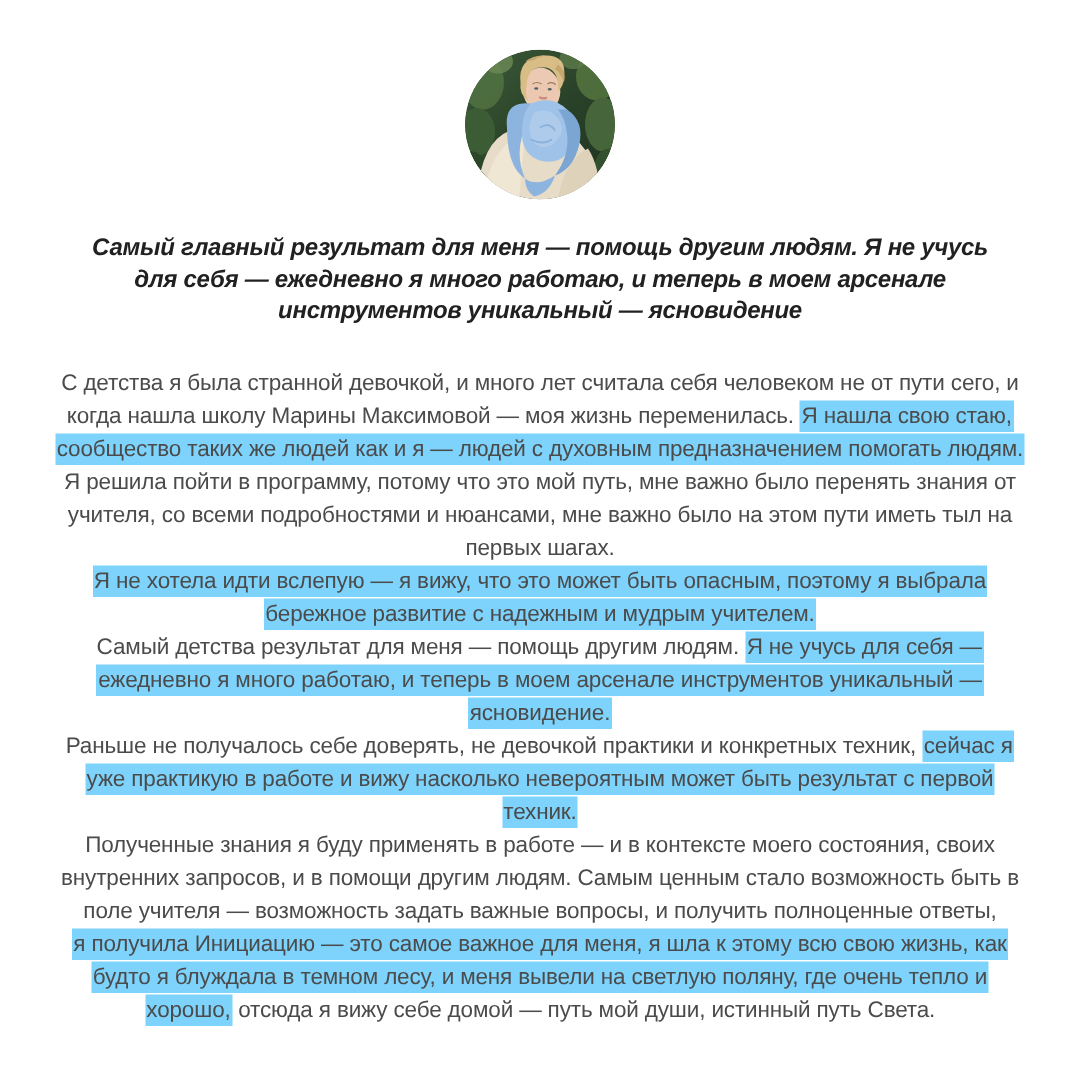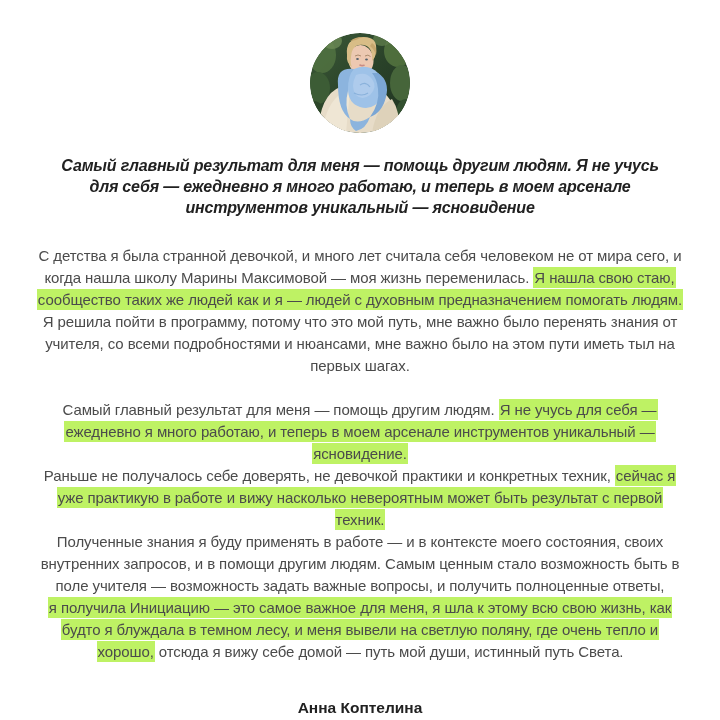--- a/index.html
+++ b/index.html
@@ -39,21 +39,21 @@
   .quote-body {
     width: 656px;
     margin: 27px auto 0 auto;
     font-size: 15px;
     line-height: 22px;
     letter-spacing: -0.1px;
     color: #4b4b4b;
     text-align: center;
   }
   .hl {
-    background: #bef264;
+    background: #7dd3fc;
     padding: 2px 1px;
     box-decoration-break: clone;
     -webkit-box-decoration-break: clone;
   }
   .author-name {
     margin: 36px auto 0 auto;
     font-size: 15.5px;
     font-weight: 700;
     color: #212121;
     text-align: center;
@@ -116,26 +116,27 @@
         <path d="M40 86 Q48 92 60 84 Q56 96 46 98 Q40 94 40 86 Z" fill="#8cb4de"></path>
         <path d="M50 52 Q56 48 60 54" stroke="#7ba6d4" stroke-width="1.2" fill="none" opacity="0.7"></path>
         <path d="M44 60 Q52 64 58 60" stroke="#7ba6d4" stroke-width="1.2" fill="none" opacity="0.7"></path>
       </g>
     </svg>
   </div>
 
   <div class="quote-heading">Самый главный результат для меня — помощь другим людям. Я не учусь для себя — ежедневно я много работаю, и теперь в моем арсенале инструментов уникальный — ясновидение</div>
 
   <div class="quote-body">
-    <span>С детства я была странной девочкой, и много лет считала себя человеком не от мира сего, и когда нашла школу Марины Максимовой — моя жизнь переменилась. </span><span class="hl">Я нашла свою стаю, сообщество таких же людей как и я — людей с духовным предназначением помогать людям.</span>
+    <span>С детства я была странной девочкой, и много лет считала себя человеком не от пути сего, и когда нашла школу Марины Максимовой — моя жизнь переменилась. </span><span class="hl">Я нашла свою стаю, сообщество таких же людей как и я — людей с духовным предназначением помогать людям.</span>
     <br>
     <span>Я решила пойти в программу, потому что это мой путь, мне важно было перенять знания от учителя, со всеми подробностями и нюансами, мне важно было на этом пути иметь тыл на первых шагах.</span>
     <br>
+    <span class="hl">Я не хотела идти вслепую — я вижу, что это может быть опасным, поэтому я выбрала бережное развитие с надежным и мудрым учителем.</span>
     <br>
-    <span>Самый главный результат для меня — помощь другим людям. </span><span class="hl">Я не учусь для себя — ежедневно я много работаю, и теперь в моем арсенале инструментов уникальный — ясновидение.</span>
+    <span>Самый детства результат для меня — помощь другим людям. </span><span class="hl">Я не учусь для себя — ежедневно я много работаю, и теперь в моем арсенале инструментов уникальный — ясновидение.</span>
     <br>
     <span>Раньше не получалось себе доверять, не девочкой практики и конкретных техник, </span><span class="hl">сейчас я уже практикую в работе и вижу насколько невероятным может быть результат с первой техник.</span>
     <br>
     <span>Полученные знания я буду применять в работе — и в контексте моего состояния, своих внутренних запросов, и в помощи другим людям. Самым ценным стало возможность быть в поле учителя — возможность задать важные вопросы, и получить полноценные ответы,</span>
     <br>
     <span class="hl">я получила Инициацию — это самое важное для меня, я шла к этому всю свою жизнь, как будто я блуждала в темном лесу, и меня вывели на светлую поляну, где очень тепло и хорошо,</span><span> отсюда я вижу себе домой — путь мой души, истинный путь Света.</span>
   </div>
 
   <div class="author-name">Анна Коптелина</div>
 

